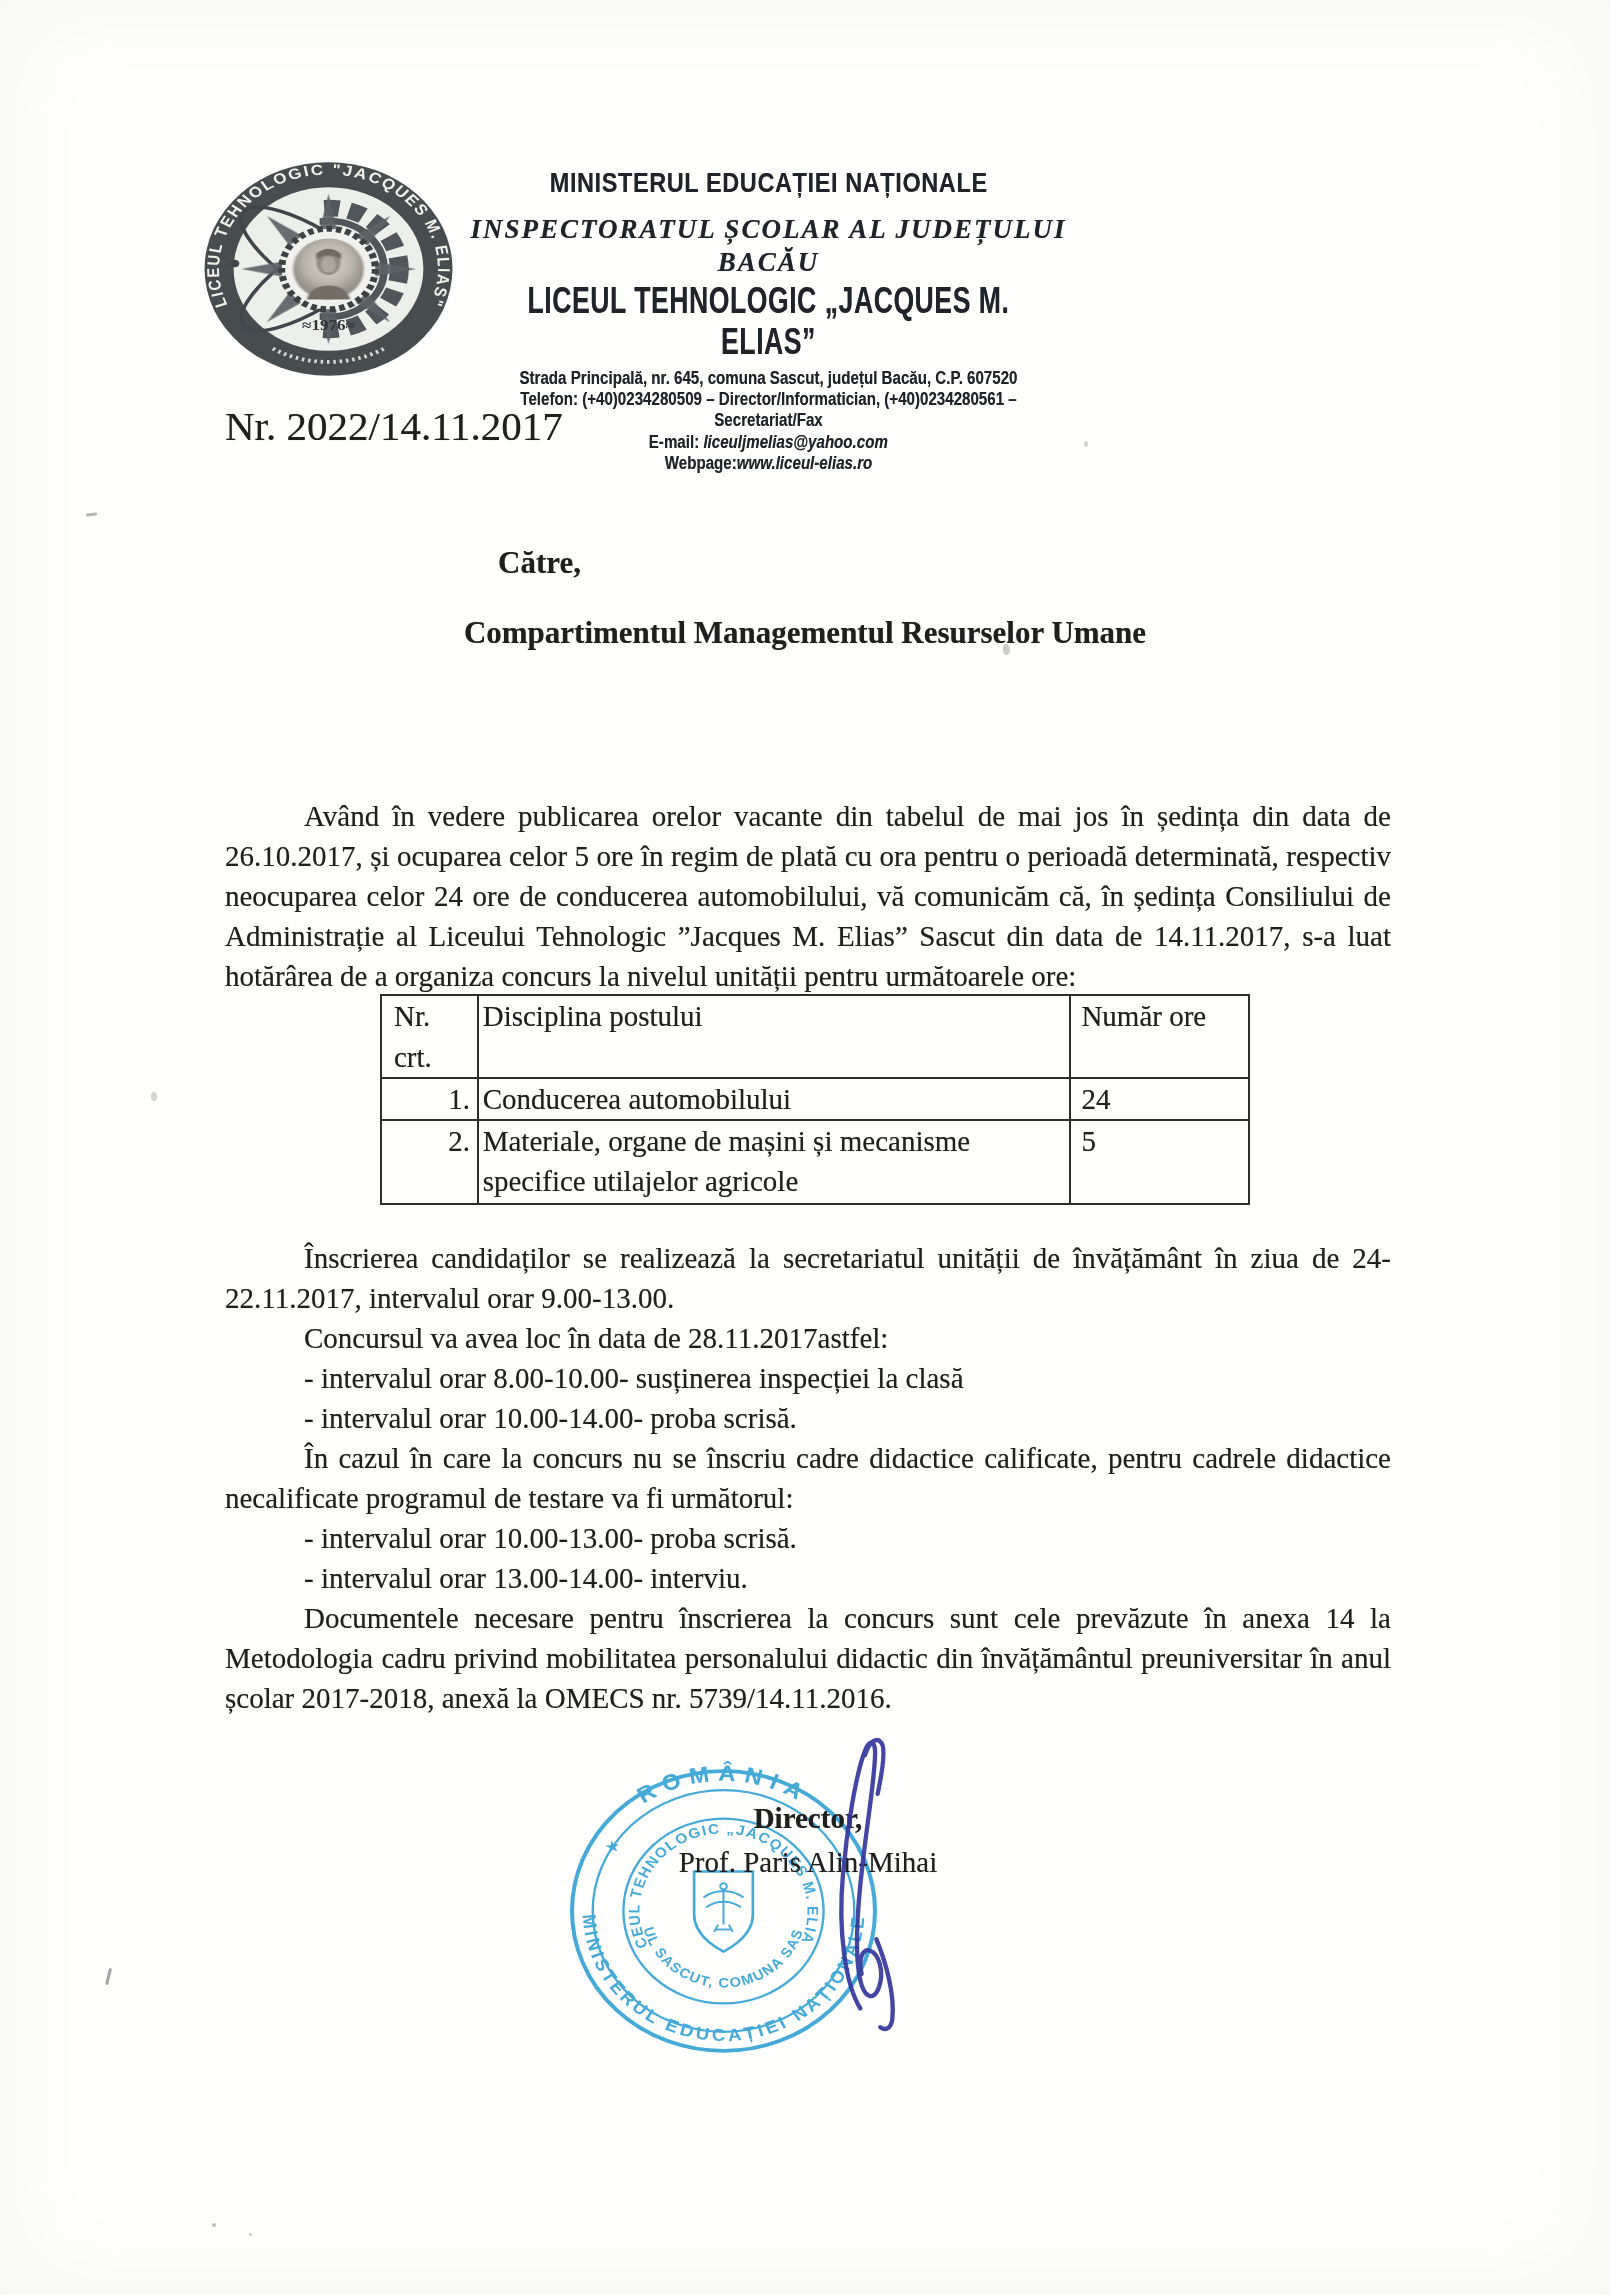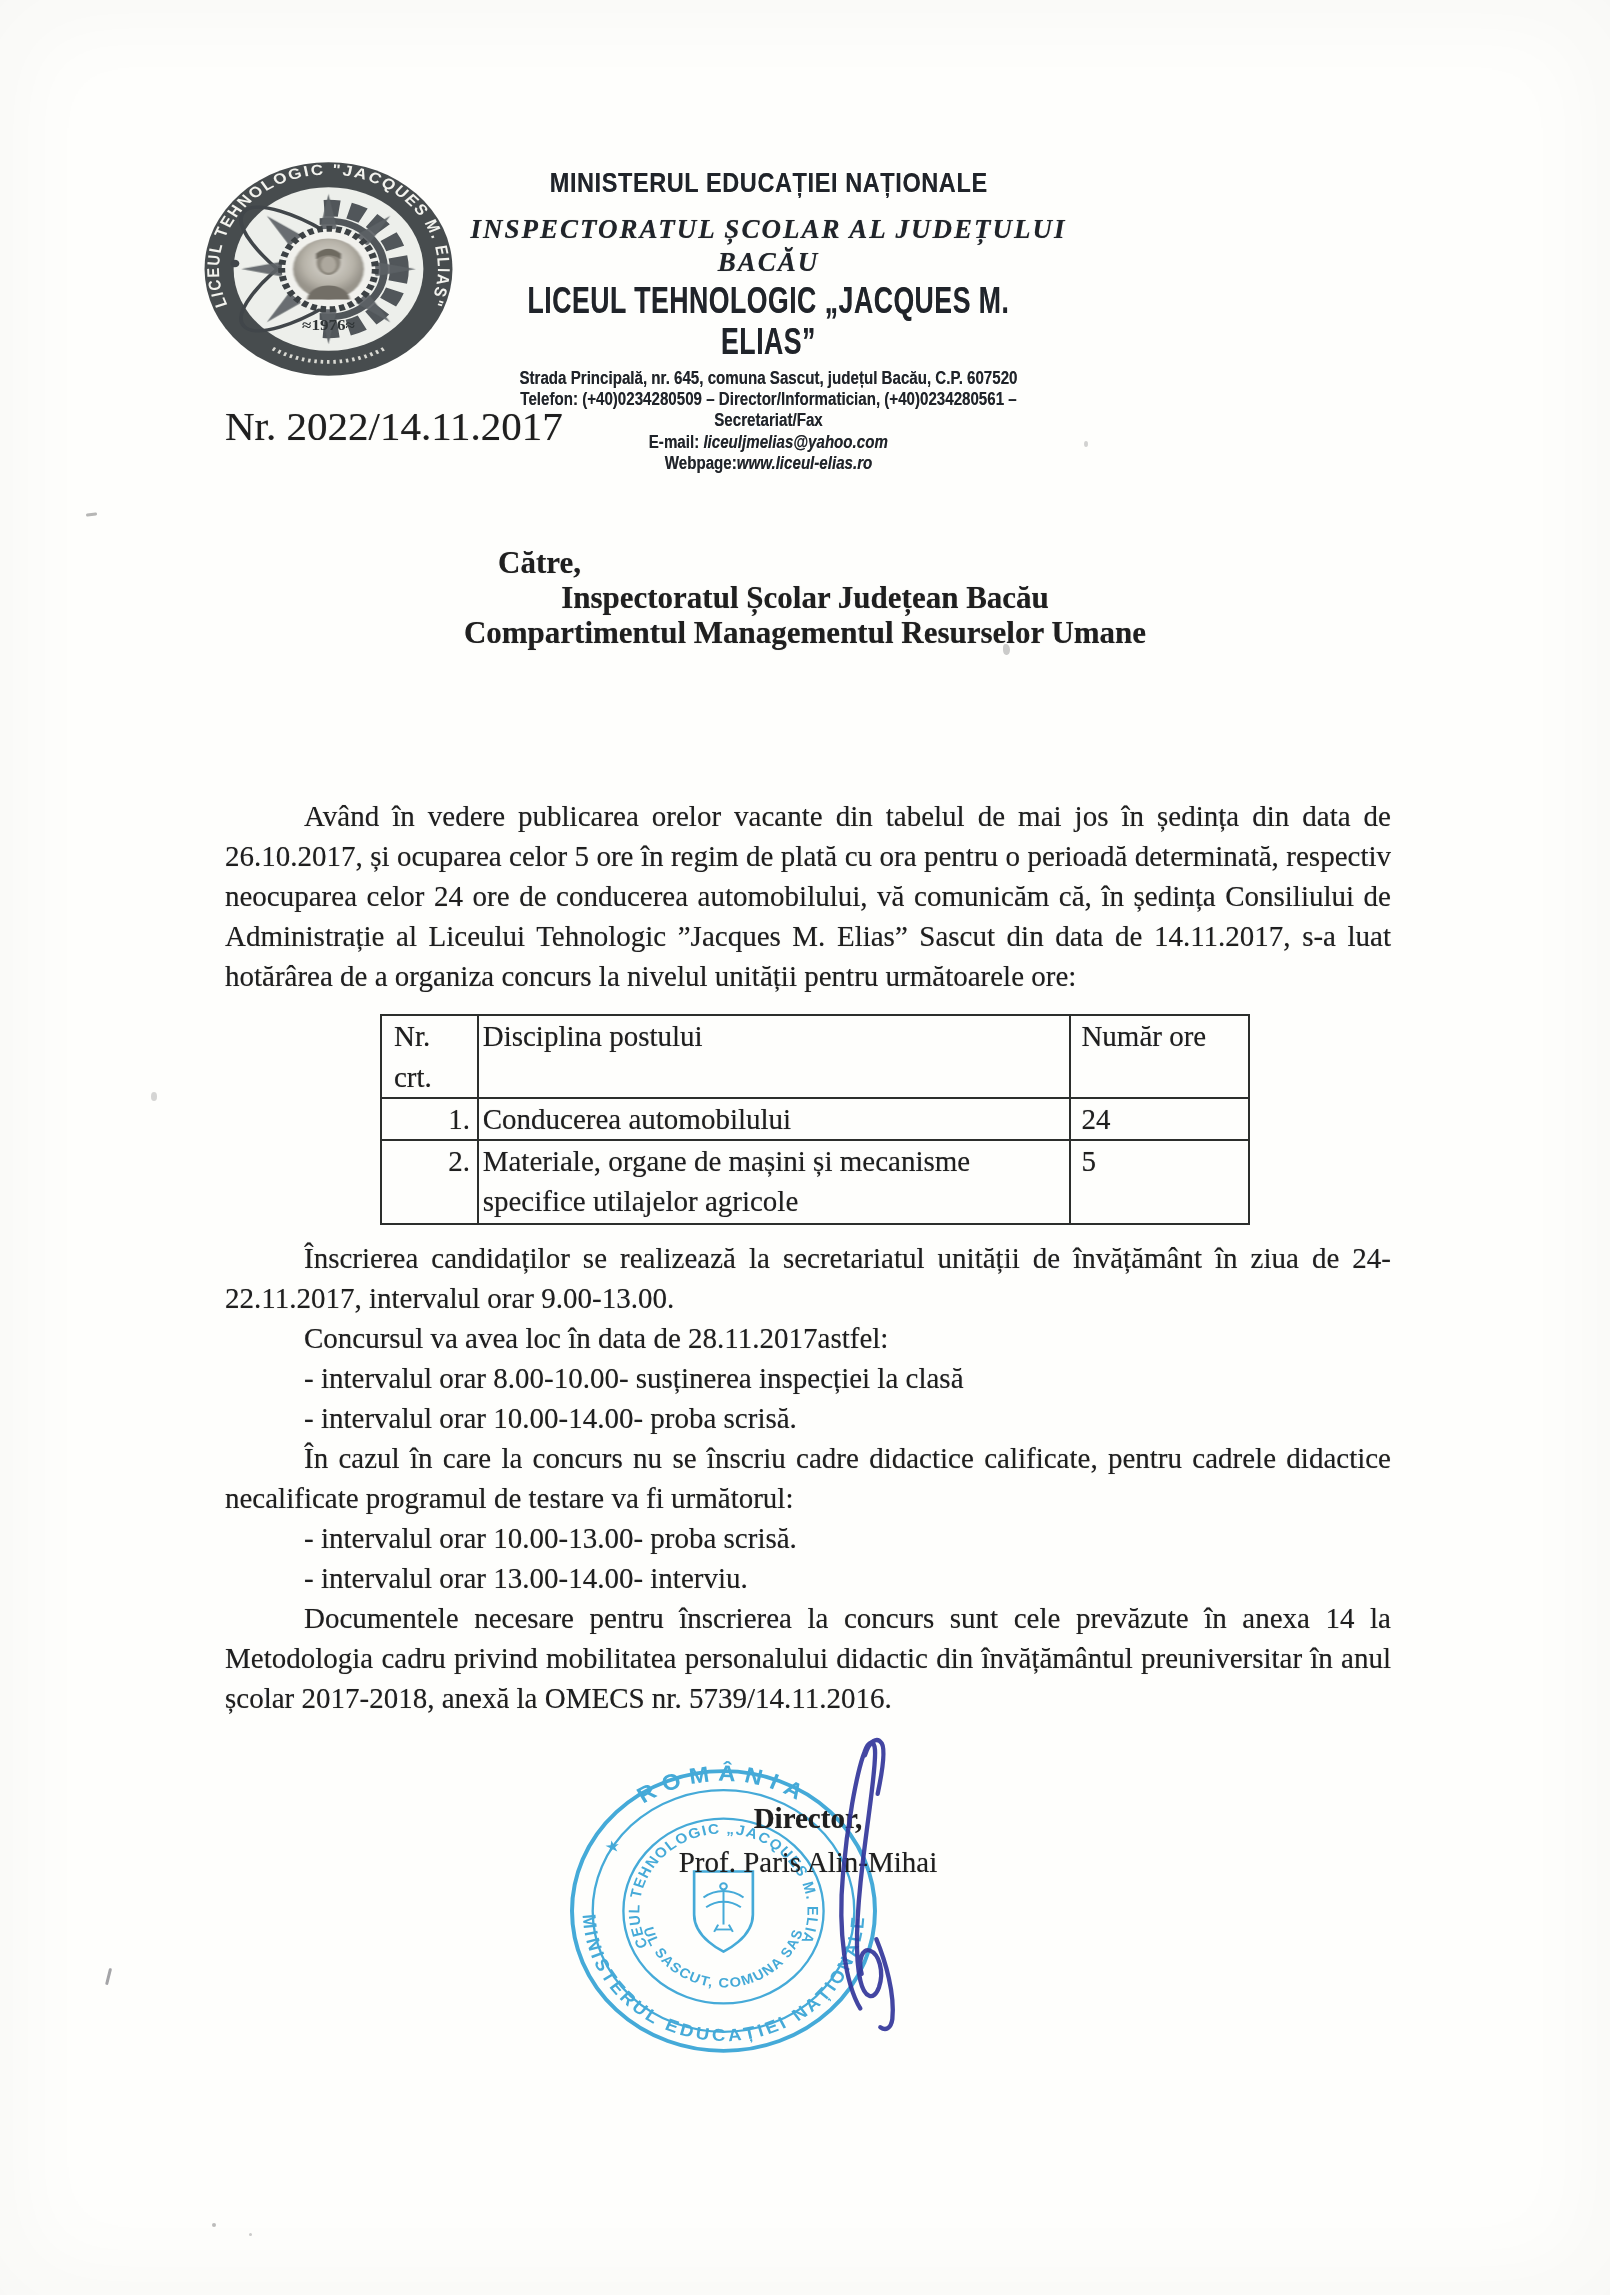--- a/index.html
+++ b/index.html
@@ -27,21 +27,21 @@
   .refnum{left:225px;top:408px;font-size:41px;line-height:36px;}
   .addressee{left:224px;top:545px;width:1162px;text-align:center;font-weight:bold;font-size:31px;line-height:35px;}
   .addr-salutation{display:block;text-align:left;padding-left:274px;}
   .bodytext{left:225px;width:1166px;font-size:29px;line-height:40px;}
   .body1{top:750px;margin-top:46px;}
   .body2{top:1238px;}
   .jp{margin:0;text-align:justify;text-indent:79px;}
   .lp{margin:0;text-align:left;text-indent:79px;}
 
   
-  .postable{left:380px;top:994px;border-collapse:collapse;font-size:29px;line-height:40px;color:#1f1f1f;margin-top:20px;}
+  .postable{left:380px;top:994px;border-collapse:collapse;font-size:29px;line-height:40px;color:#1f1f1f;}
   .postable td{border:2px solid #2c2e2c;vertical-align:top;padding:0;}
   .postable .c-nr{width:88px;}
   .postable .c-disc{width:586px;padding-left:4px;}
   .postable .c-ore{width:167px;padding-left:10.7px;border-radius:11px;}
   .hdr-nr span{display:block;padding-left:12px;}
   .hdr-nr .l2{margin-top:1.3px;}
   .row-nr{text-align:right;padding-right:6.7px !important;}
   .hdr-row td{height:80px;border-bottom-width:2.7px;}
   .r1 td{height:40px;}
   .r2 td{height:82px;}
@@ -147,21 +147,21 @@
     </div>
     <div class="lh-small">
       <span class="cond"><span>Webpage:</span><span class="lh-ital">www.liceul-elias.ro</span></span>
     </div>
   </div>
 
   <div class="abs refnum soft">Nr. 2022/14.11.2017</div>
 
   <div class="abs addressee soft">
     <span class="addr-salutation">Către,</span>
-    <span>Inspectoratul Școlar Județean Bacău</span><br>
+    <br>
     <span>Compartimentul Managementul Resurselor Umane</span>
   </div>
 
   <div class="abs bodytext body1 soft">
     <p class="jp">Având în vedere publicarea orelor vacante din tabelul de mai jos în ședința din data de 26.10.2017, și ocuparea celor 5 ore în regim de plată cu ora  pentru o perioadă determinată, respectiv neocuparea celor 24 ore de conducerea automobilului, vă comunicăm că, în ședința Consiliului de Administrație al Liceului Tehnologic ”Jacques M. Elias” Sascut din data de 14.11.2017, s-a luat hotărârea de a organiza concurs la nivelul unității pentru următoarele ore:</p>
   </div>
 
   <table class="abs postable soft">
     <tbody>
       <tr class="hdr-row">

